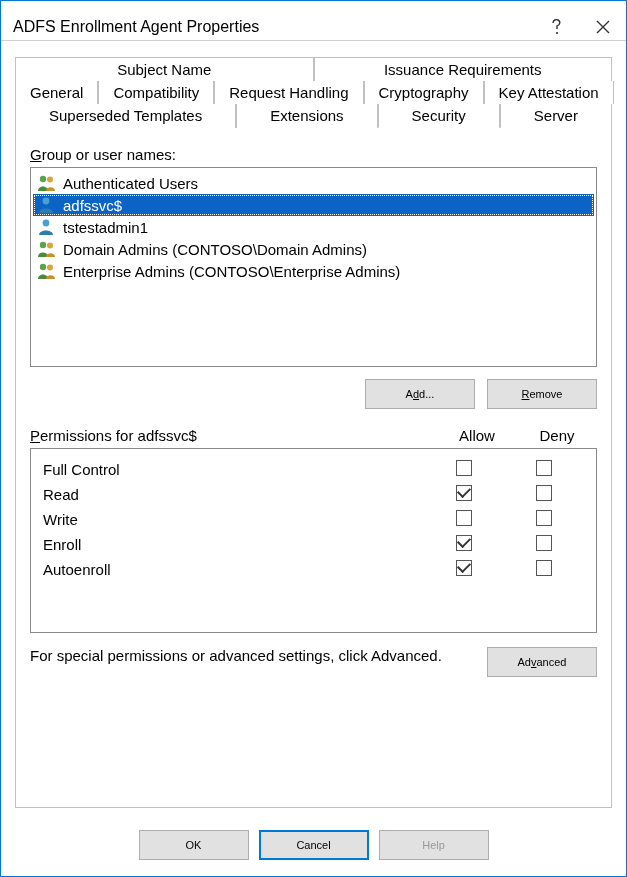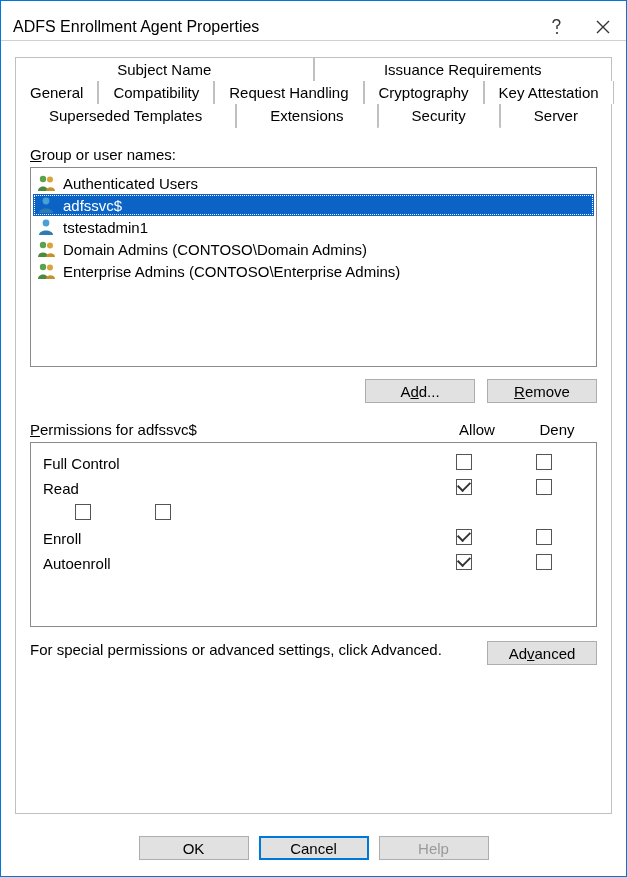--- a/index.html
+++ b/index.html
@@ -105,25 +105,25 @@
     display: inline-block;
   }
   .btnrow {
     display: flex;
     justify-content: flex-end;
     gap: 12px;
     margin-top: 12px;
   }
   button.winbtn {
     min-width: 110px;
-    height: 24px;
+    height: 30px;
     border: 1px solid #adadad;
     background: #e1e1e1;
     font-family: inherit;
-    font-size: 15px;
+    font-size: 11px;
     padding: 0 12px;
   }
   button.winbtn.default {
     border: 2px solid #0078d7;
     background: #e1e1e1;
   }
   button.winbtn:disabled {
     color: #9a9a9a;
   }
   .permheader {
@@ -294,20 +294,21 @@
             <div class="pname">Full Control</div>
             <div class="pcell"><span class="cb"></span></div>
             <div class="pcell"><span class="cb"></span></div>
           </div>
           <div class="prow">
             <div class="pname">Read</div>
             <div class="pcell"><span class="cb checked"></span></div>
             <div class="pcell"><span class="cb"></span></div>
           </div>
           <div class="prow">
+            <div class="pname">Write</div>
             <div class="pcell"><span class="cb"></span></div>
             <div class="pcell"><span class="cb"></span></div>
           </div>
           <div class="prow">
             <div class="pname">Enroll</div>
             <div class="pcell"><span class="cb checked"></span></div>
             <div class="pcell"><span class="cb"></span></div>
           </div>
           <div class="prow">
             <div class="pname">Autoenroll</div>

